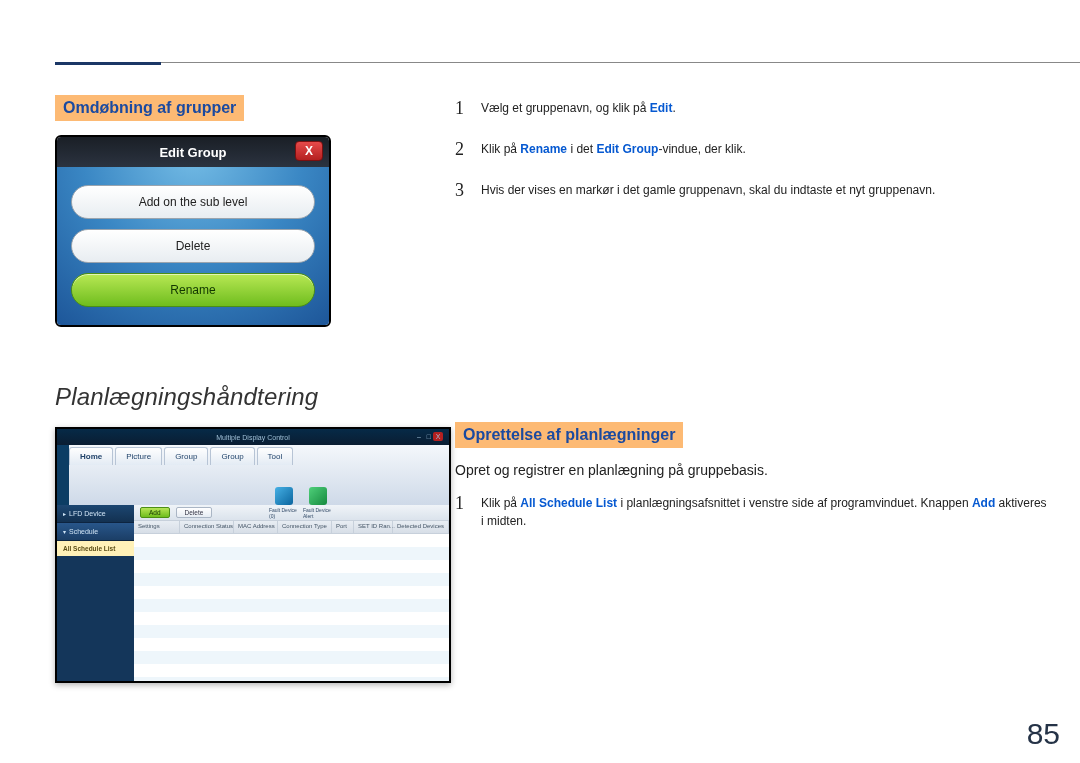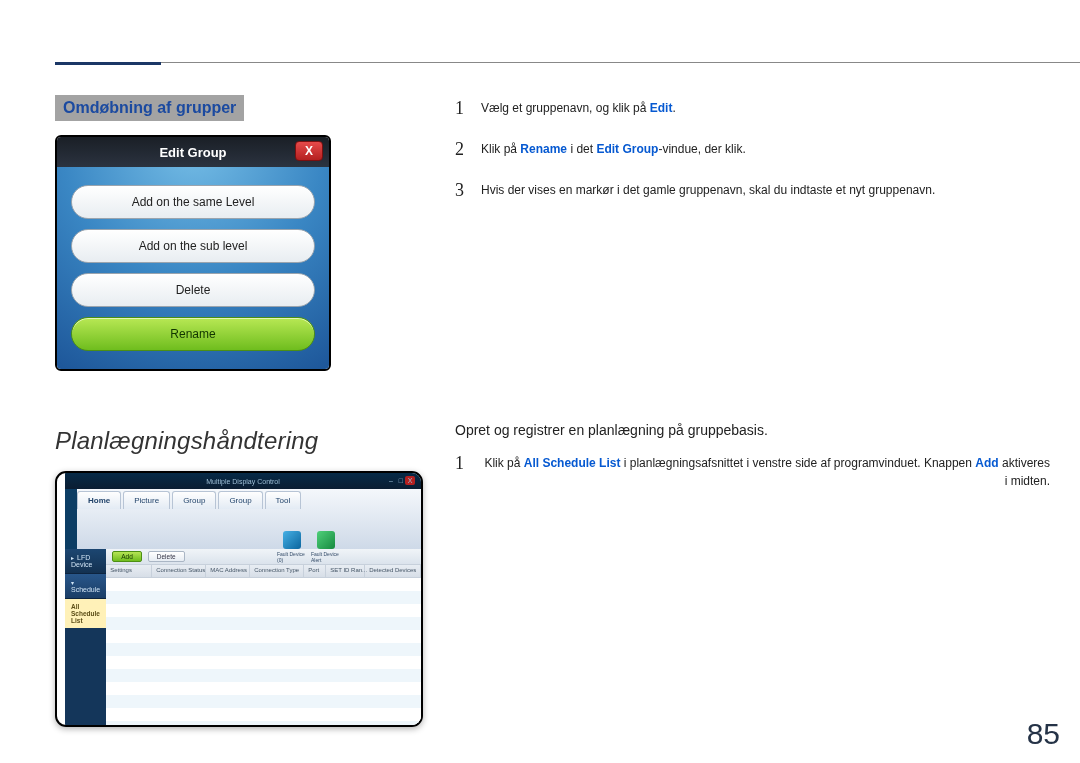--- a/index.html
+++ b/index.html
@@ -9,43 +9,43 @@
     width: 1080px;
     height: 763px;
     position: relative;
     color: #333;
   }
   .top-border { position: absolute; top: 62px; left: 55px; right: 0; height: 1px; background: #888; }
   .accent-bar { position: absolute; top: 62px; left: 55px; width: 106px; height: 3px; background: #1b3766; }
   .col-left { position: absolute; left: 55px; top: 95px; width: 340px; }
   .col-right { position: absolute; left: 455px; top: 95px; width: 595px; }
 
-  .subheading { color: #1b4aa0; font-size: 16px; font-weight: 700; background: #a3a3a3; padding: 4px 8px; display: inline-block; margin-bottom: 14px; }
+  .subheading { color: #1b4aa0; font-size: 16px; font-weight: 700; background: #fdba74; padding: 4px 8px; display: inline-block; margin-bottom: 14px; }
   .heading { font-size: 24px; color: #333; font-weight: 400; margin-bottom: 16px; letter-spacing: 0.2px; font-style: italic; }
 
   
   .eg-wrap { border: 2px solid #000; width: 276px; border-radius: 6px; overflow: hidden; }
   .eg-titlebar { background: linear-gradient(#1a1f26, #2b3340); display: flex; align-items: center; justify-content: center; position: relative; height: 30px; }
   .eg-title { color: #fff; font-weight: 700; font-size: 13px; }
   .eg-close { position: absolute; right: 6px; top: 4px; width: 28px; height: 20px; background: linear-gradient(#e64a4a,#b42020); color: #fff; font-size: 12px; font-weight: 700; display:flex; align-items:center; justify-content:center; border-radius: 4px; border:1px solid #7a1010;}
   .eg-body { background: radial-gradient(circle at 50% -10%, #75bde6 0%, #3a87c4 50%, #1d5699 100%); padding: 18px 14px; }
   .eg-btn { background: linear-gradient(#ffffff,#e8edf1); border: 1px solid #9aa4ae; border-radius: 18px; height: 34px; display:flex; align-items:center; justify-content:center; font-size: 12px; color:#222; margin-bottom: 10px; box-shadow: 0 1px 0 rgba(255,255,255,.6) inset; }
   .eg-btn.active { background: linear-gradient(#b8e854,#6fbd1e); border-color:#4c8f14; color:#123600; }
   .eg-btn:last-child { margin-bottom:0; }
 
   
   .step { display:flex; gap:14px; margin-bottom: 14px; font-size: 12px; line-height: 1.5; }
   .step-num { font-size: 18px; font-weight: 400; color:#222; min-width: 12px; font-family: Georgia, 'Times New Roman', serif; }
-  .step-text { padding-top: 4px; color:#222;text-align:right; }
+  .step-text { padding-top: 4px; color:#222; }
   .kw { color:#0659d1; font-weight:700; }
 
   .intro { font-size: 14px; color:#222; margin-bottom: 12px; }
 
   
-  .app-wrap { border:2px solid #000; width: 368px; height: 256px; border-radius:11px; overflow:hidden; box-shadow: 0 2px 6px rgba(0,0,0,.3); padding-left: 8px; }
+  .app-wrap { border:2px solid #000; width: 396px; height: 256px; border-radius:0; overflow:hidden; box-shadow: 0 2px 6px rgba(0,0,0,.3); }
   .app-titlebar { background: linear-gradient(#062a47,#0a1d32); height:16px; display:flex; align-items:center; justify-content:center; position:relative; }
   .app-titlebar span { color:#9fbfd6; font-size:7px; }
   .app-min { position:absolute; right:28px; top:4px; color:#aaa; font-size:8px; }
   .app-max { position:absolute; right:18px; top:4px; color:#aaa; font-size:8px; }
   .app-x { position:absolute; right:6px; top:3px; width:10px; height:9px; background:#b42020; color:#fff; font-size:7px; display:flex; align-items:center; justify-content:center; border-radius:2px;}
   .app-ribbon { background: linear-gradient(#f4f7fb,#ced9e8); height:60px; display:flex; align-items:flex-start; }
   .app-handle { width:12px; background:#0c3d64; height:100%; }
   .app-tabs { display:flex; gap:0; margin-top:2px; }
   .app-tab { font-size:8px; padding:4px 10px; color:#22446b; background: linear-gradient(#fefefe,#e3ebf4); border:1px solid #b7c4d5; border-bottom:none; border-radius:3px 3px 0 0; margin-right:2px;}
   .app-tab.active { font-weight:700; }
@@ -82,21 +82,20 @@
   <div class="subheading">Omdøbning af grupper</div>
 
   <div class="eg-wrap">
     <div class="eg-titlebar">
       <span class="eg-title">Edit Group</span>
       <div class="eg-close">
           <span>X</span>
         </div>
     </div>
     <div class="eg-body">
-      <div class="eg-btn">Add on the same Level</div>
       <div class="eg-btn">Add on the sub level</div>
       <div class="eg-btn">Delete</div>
       <div class="eg-btn active">Rename</div>
     </div>
   </div>
 
   <div style="height:56px"></div>
 
   <div class="heading">Planlægningshåndtering</div>
 
@@ -167,20 +166,21 @@
     <div class="step-num">2</div>
     <div class="step-text"><span>Klik på </span><span class="kw">Rename</span><span> i det </span><span class="kw">Edit Group</span><span>-vindue, der klik.</span></div>
   </div>
   <div class="step">
     <div class="step-num">3</div>
     <div class="step-text">Hvis der vises en markør i det gamle gruppenavn, skal du indtaste et nyt gruppenavn.</div>
   </div>
 
   <div style="height:204px"></div>
 
+  <div class="subheading">Oprettelse af planlægninger</div>
   <div class="intro">Opret og registrer en planlægning på gruppebasis.</div>
 
   <div class="step">
     <div class="step-num">1</div>
     <div class="step-text"><span>Klik på </span><span class="kw">All Schedule List</span><span> i planlægningsafsnittet i venstre side af programvinduet. Knappen </span><span class="kw">Add</span><span> aktiveres i midten.</span></div>
   </div>
 </div>
 
 <div class="page-num">85</div>
 

